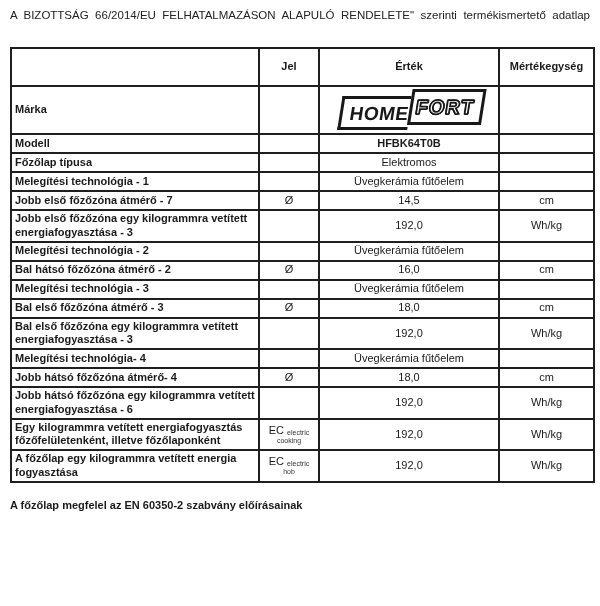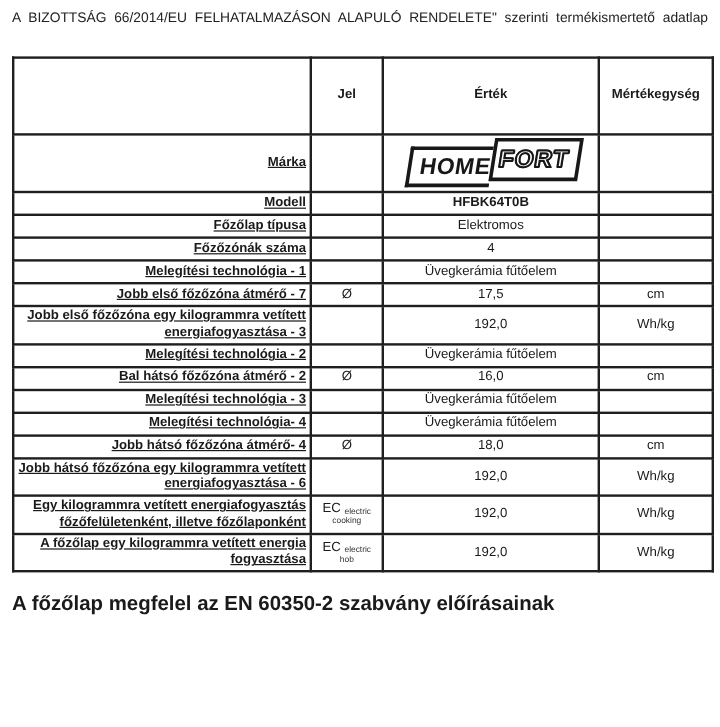--- a/index.html
+++ b/index.html
@@ -33,25 +33,25 @@
   .product-table col.c4 { width: 95px; }
 
   .product-table th, .product-table td {
     border: 2px solid #1f1f1f;
     padding: 1px 3px;
     vertical-align: middle;
     font-size: 11px;
     line-height: 1.25;
   }
   .product-table thead th {
-    height: 64px;
+    height: 38px;
     font-weight: bold;
     text-align: center;
   }
-  td.c-label { font-weight: bold; text-align: right; height: 19px; text-decoration: underline; }
+  td.c-label { font-weight: bold; text-align: left; height: 19px; }
   td.c-jel, td.c-value, td.c-unit { text-align: center; }
   .bold { font-weight: bold; text-align: right; }
   tr.brand-row td { height: 48px; }
 
   
   .jel-ec { display: flex; flex-direction: column; align-items: center; line-height: 1.05; }
   .ec-top { white-space: nowrap; }
   .ec-main { font-size: 11px; }
   .ec-small { font-size: 7px; color: #333; }
   .ec-top .ec-small { margin-left: 3px; position: relative; top: 1px; }
@@ -87,21 +87,21 @@
     letter-spacing: 1px;
     position: relative;
     top: -5px;
     margin-left: -1px;
     -webkit-text-stroke: 1.6px #181818;
     text-shadow: 1px 0 0 #181818, -1px 0 0 #181818, 0 1px 0 #181818, 0 -1px 0 #181818;
   }
 
   .footer-note {
     margin-top: 16px;
-    font-size: 17px;
+    font-size: 11px;
     font-weight: bold;
     color: #1a1a1a;
   }
 </style>
 </head>
 <body>
 
 <div class="page">
 
   <div class="doc-title">A BIZOTTSÁG 66/2014/EU FELHATALMAZÁSON ALAPULÓ RENDELETE" szerinti termékismertető adatlap</div>
@@ -155,51 +155,39 @@
         <span class="jel-plain"></span>
         
       </td>
       <td class="c-value">
         <span class="val-text">Elektromos</span>
         
       </td>
       <td class="c-unit"></td>
     </tr>
         <tr>
-      <td class="c-label">Főzőzónák száma</td>
-      <td class="c-jel">
-        <span class="jel-plain"></span>
-        
-      </td>
-      <td class="c-value">
-        <span class="val-text">4</span>
-        
-      </td>
-      <td class="c-unit"></td>
-    </tr>
-        <tr>
       <td class="c-label">Melegítési technológia - 1</td>
       <td class="c-jel">
         <span class="jel-plain"></span>
         
       </td>
       <td class="c-value">
         <span class="val-text">Üvegkerámia fűtőelem</span>
         
       </td>
       <td class="c-unit"></td>
     </tr>
         <tr>
       <td class="c-label">Jobb első főzőzóna átmérő - 7</td>
       <td class="c-jel">
         <span class="jel-plain">Ø</span>
         
       </td>
       <td class="c-value">
-        <span class="val-text">17,5</span>
+        <span class="val-text">14,5</span>
         
       </td>
       <td class="c-unit">cm</td>
     </tr>
         <tr>
       <td class="c-label">Jobb első főzőzóna egy kilogrammra vetített energiafogyasztása - 3</td>
       <td class="c-jel">
         <span class="jel-plain"></span>
         
       </td>
@@ -237,20 +225,44 @@
       <td class="c-label">Melegítési technológia - 3</td>
       <td class="c-jel">
         <span class="jel-plain"></span>
         
       </td>
       <td class="c-value">
         <span class="val-text">Üvegkerámia fűtőelem</span>
         
       </td>
       <td class="c-unit"></td>
+    </tr>
+        <tr>
+      <td class="c-label">Bal első főzőzóna átmérő - 3</td>
+      <td class="c-jel">
+        <span class="jel-plain">Ø</span>
+        
+      </td>
+      <td class="c-value">
+        <span class="val-text">18,0</span>
+        
+      </td>
+      <td class="c-unit">cm</td>
+    </tr>
+        <tr>
+      <td class="c-label">Bal első főzőzóna egy kilogrammra vetített energiafogyasztása - 3</td>
+      <td class="c-jel">
+        <span class="jel-plain"></span>
+        
+      </td>
+      <td class="c-value">
+        <span class="val-text">192,0</span>
+        
+      </td>
+      <td class="c-unit">Wh/kg</td>
     </tr>
         <tr>
       <td class="c-label">Melegítési technológia- 4</td>
       <td class="c-jel">
         <span class="jel-plain"></span>
         
       </td>
       <td class="c-value">
         <span class="val-text">Üvegkerámia fűtőelem</span>
         

